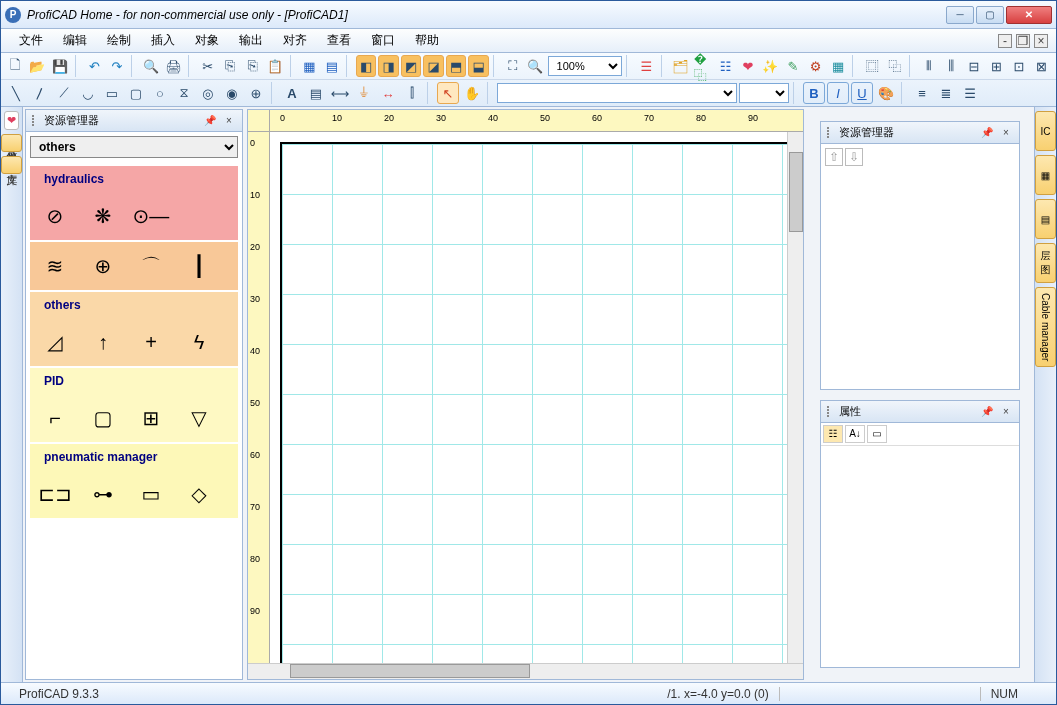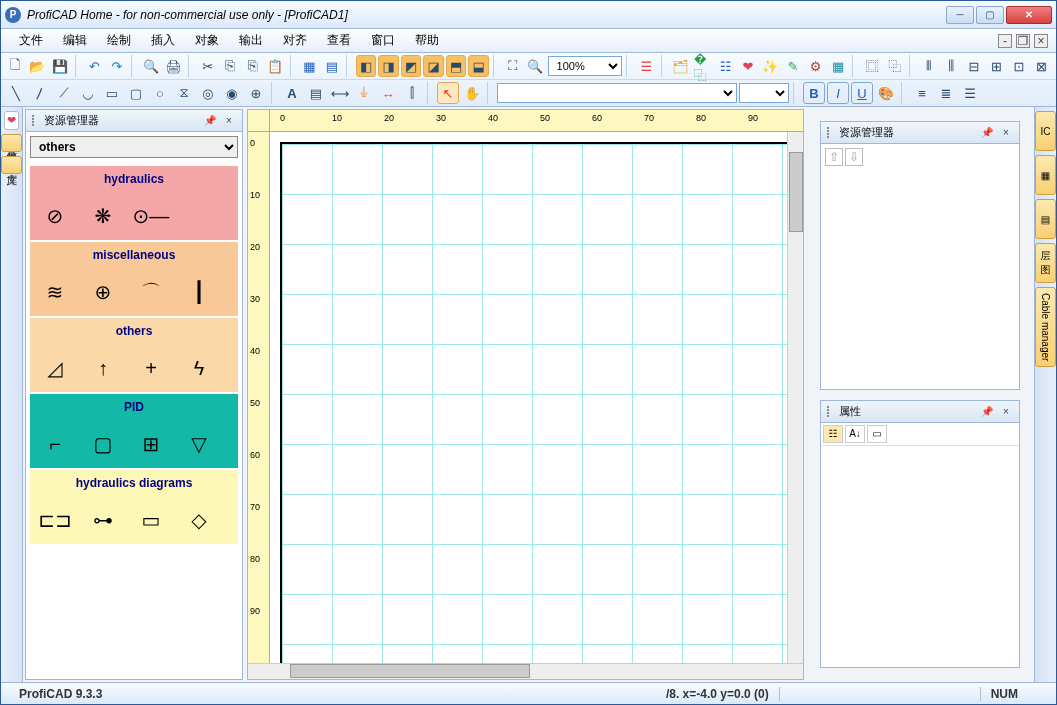--- a/index.html
+++ b/index.html
@@ -45,27 +45,27 @@
 .symbolpanel { width: 218px; background:#fff; border:1px solid #a0b8d8; display:flex; flex-direction:column; margin:2px; }
 .panelhdr { height:22px; background:linear-gradient(#f0f5fb,#d8e5f4); border-bottom:1px solid #a0b8d8; display:flex; align-items:center; padding:0 6px; gap:4px;}
 .panelhdr .ptitle { flex:1; font-size:11px; color:#000; }
 .panelhdr .pbtn { width:14px; height:14px; display:flex; align-items:center; justify-content:center; color:#444; font-size:10px;}
 .grip { width:8px; display:flex; flex-direction:column; gap:1px; }
 .grip i { width:2px; height:2px; background:#888; }
 .catsel { margin:4px; }
 .catsel select { width:100%; height:22px; border:1px solid #888; font-weight:bold; padding:0 4px;}
 .symbody { flex:1; overflow-y:auto; padding:4px; }
 .catblock { margin-bottom:2px; }
-.cathead { text-align:center; padding:6px 7px; font-weight:bold; color:#000080; font-size:12px; }
+.cathead { text-align:left; padding:6px 14px; font-weight:bold; color:#000080; font-size:12px; }
 .catgrid { display:flex; gap:10px; padding:8px 6px; align-items:center; justify-content:flex-start;}
 .catgrid .sym { width:38px; height:32px; display:flex; align-items:center; justify-content:center; color:#000; font-size:20px;}
 .bg-red { background:#f5a6a6; }
 .bg-orange { background:#f8c898; }
 .bg-orange2 { background:#fad8a8; }
-.bg-yellow { background:#14b8a6; }
+.bg-yellow { background:#fef9c3; }
 .bg-yellow2 { background:#fdf8b8; }
 .bg-green { background:#d8f590; }
 
 
 .canvas-wrap { flex:1; display:flex; flex-direction:column; margin:2px; background:#fff; border:1px solid #a0b8d8; overflow:hidden;}
 .rulercorner { width:22px; height:22px; background:#fdf8c0; border-right:1px solid #aaa; border-bottom:1px solid #aaa;}
 .rulerrow { display:flex; height:22px; }
 .hruler { flex:1; background:#fdf8c0; border-bottom:1px solid #aaa; position:relative; overflow:hidden;}
 .canvasrow { flex:1; display:flex; overflow:hidden;}
 .vruler { width:22px; background:#fdf8c0; border-right:1px solid #aaa; position:relative;}
@@ -89,21 +89,21 @@
 .proptb { display:flex; gap:2px; padding:2px; border-bottom:1px solid #ddd;}
 .proptb span { width:20px; height:18px; border:1px solid #ccc; display:flex; align-items:center; justify-content:center; font-size:10px; background:#fde8b0;}
 
 
 .rtabs { width:22px; background:linear-gradient(90deg,#d4e2f4,#e8f0fa); border-left:1px solid #a0b8d8; display:flex; flex-direction:column; gap:4px; padding-top:4px;}
 .rtab { writing-mode:horizontal-tb; padding:4px 2px; background:linear-gradient(#fde8b0,#f8d070); border:1px solid #d0a040; border-radius:3px; font-size:10px; text-align:center; min-height:40px; display:flex; align-items:center; justify-content:center;}
 .rtab.vert { writing-mode:vertical-rl; min-height:80px; }
 
 
 .statusbar { height:22px; background:linear-gradient(#f7fbff,#dce9fa); border-top:1px solid #a0b8d8; display:flex; align-items:center; padding:0 8px; font-size:11px; color:#333;}
-.statusbar .sseg { padding:0 10px;font-weight:bold; }
+.statusbar .sseg { padding:0 10px; }
 .statusbar .sflex { flex:1; }
 .statusbar .sdiv { border-left:1px solid #bbb; height:14px;}
 </style>
 </head>
 <body>
 
 <div class="window">
   <div class="titlebar">
     <div class="appicon">P</div>
     <div class="title">ProfiCAD Home - for non-commercial use only - [ProfiCAD1]</div>
@@ -247,21 +247,20 @@
       <div class="symbody" id="symbody">
           <div class="catblock bg-red">
             <div class="cathead">hydraulics</div>
             <div class="catgrid">
               <div class="sym">⊘</div>
               <div class="sym">❋</div>
               <div class="sym">⊙—</div>
             </div>
           </div>
           <div class="catblock bg-orange">
-            <div class="cathead">miscellaneous</div>
             <div class="catgrid">
               <div class="sym">≋</div>
               <div class="sym">⊕</div>
               <div class="sym">⌒</div>
               <div class="sym">┃</div>
             </div>
           </div>
           <div class="catblock bg-orange2">
             <div class="cathead">others</div>
             <div class="catgrid">
@@ -274,21 +273,21 @@
           <div class="catblock bg-yellow">
             <div class="cathead">PID</div>
             <div class="catgrid">
               <div class="sym">⌐</div>
               <div class="sym">▢</div>
               <div class="sym">⊞</div>
               <div class="sym">▽</div>
             </div>
           </div>
           <div class="catblock bg-yellow2">
-            <div class="cathead">hydraulics diagrams</div>
+            <div class="cathead">pneumatic manager</div>
             <div class="catgrid">
               <div class="sym">⊏⊐</div>
               <div class="sym">⊶</div>
               <div class="sym">▭</div>
               <div class="sym">◇</div>
             </div>
           </div>
         </div>
     </div>
 
@@ -384,20 +383,20 @@
       <div class="rtab">▦</div>
       <div class="rtab">▤</div>
       <div class="rtab">层图</div>
       <div class="rtab vert">Cable manager</div>
     </div>
   </div>
 
   <div class="statusbar">
     <div class="sseg">ProfiCAD 9.3.3</div>
     <div class="sflex"></div>
-    <div class="sseg">/8.  x=-4.0  y=0.0 (0)</div>
+    <div class="sseg">/1.  x=-4.0  y=0.0 (0)</div>
     <div class="sdiv"></div>
     <div class="sseg" style="width:200px"></div>
     <div class="sdiv"></div>
     <div class="sseg">NUM</div>
     <div class="sseg" style="width:20px"></div>
   </div>
 </div>
 
 </body></html>

